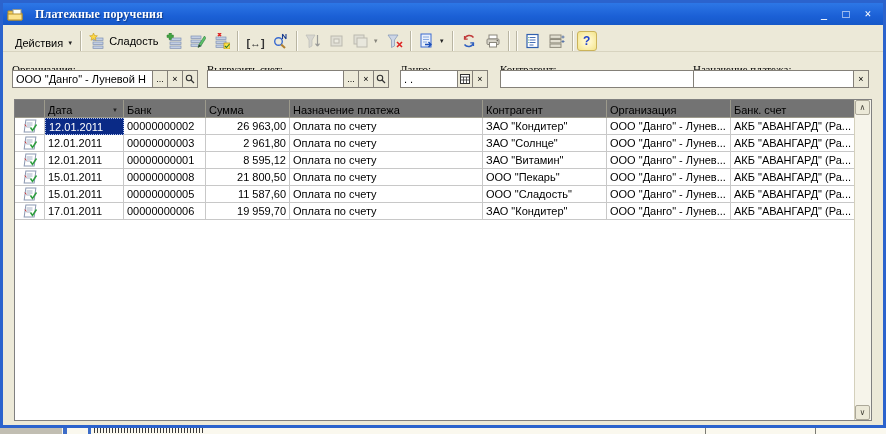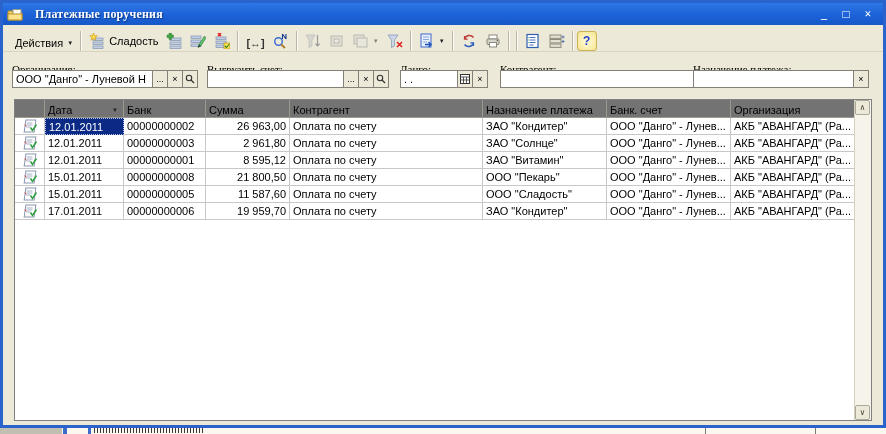--- a/index.html
+++ b/index.html
@@ -343,30 +343,30 @@
             <span>Дата</span>
             <span class="sort-mark">▼</span>
           </div>
           <div class="hcell">
               <span>Банк</span>
             </div>
           <div class="hcell">
               <span>Сумма</span>
             </div>
           <div class="hcell">
+              <span>Назначение платежа</span>
+            </div>
+          <div class="hcell">
               <span>Контрагент</span>
             </div>
           <div class="hcell">
-              <span>Назначение платежа</span>
+              <span>Организация</span>
             </div>
           <div class="hcell">
               <span>Банк. счет</span>
-            </div>
-          <div class="hcell">
-              <span>Организация</span>
             </div>
         </div>
 
         <div class="g-body">
 
           <div class="g-row">
             <div class="cell icon-cell">
               <svg width="16" height="14" viewBox="0 0 16 14">
                   <g transform="skewX(-8) translate(2,0)">
                     <rect x="2" y="1" width="10" height="12" fill="#fff" stroke="#8a97b1"></rect>

